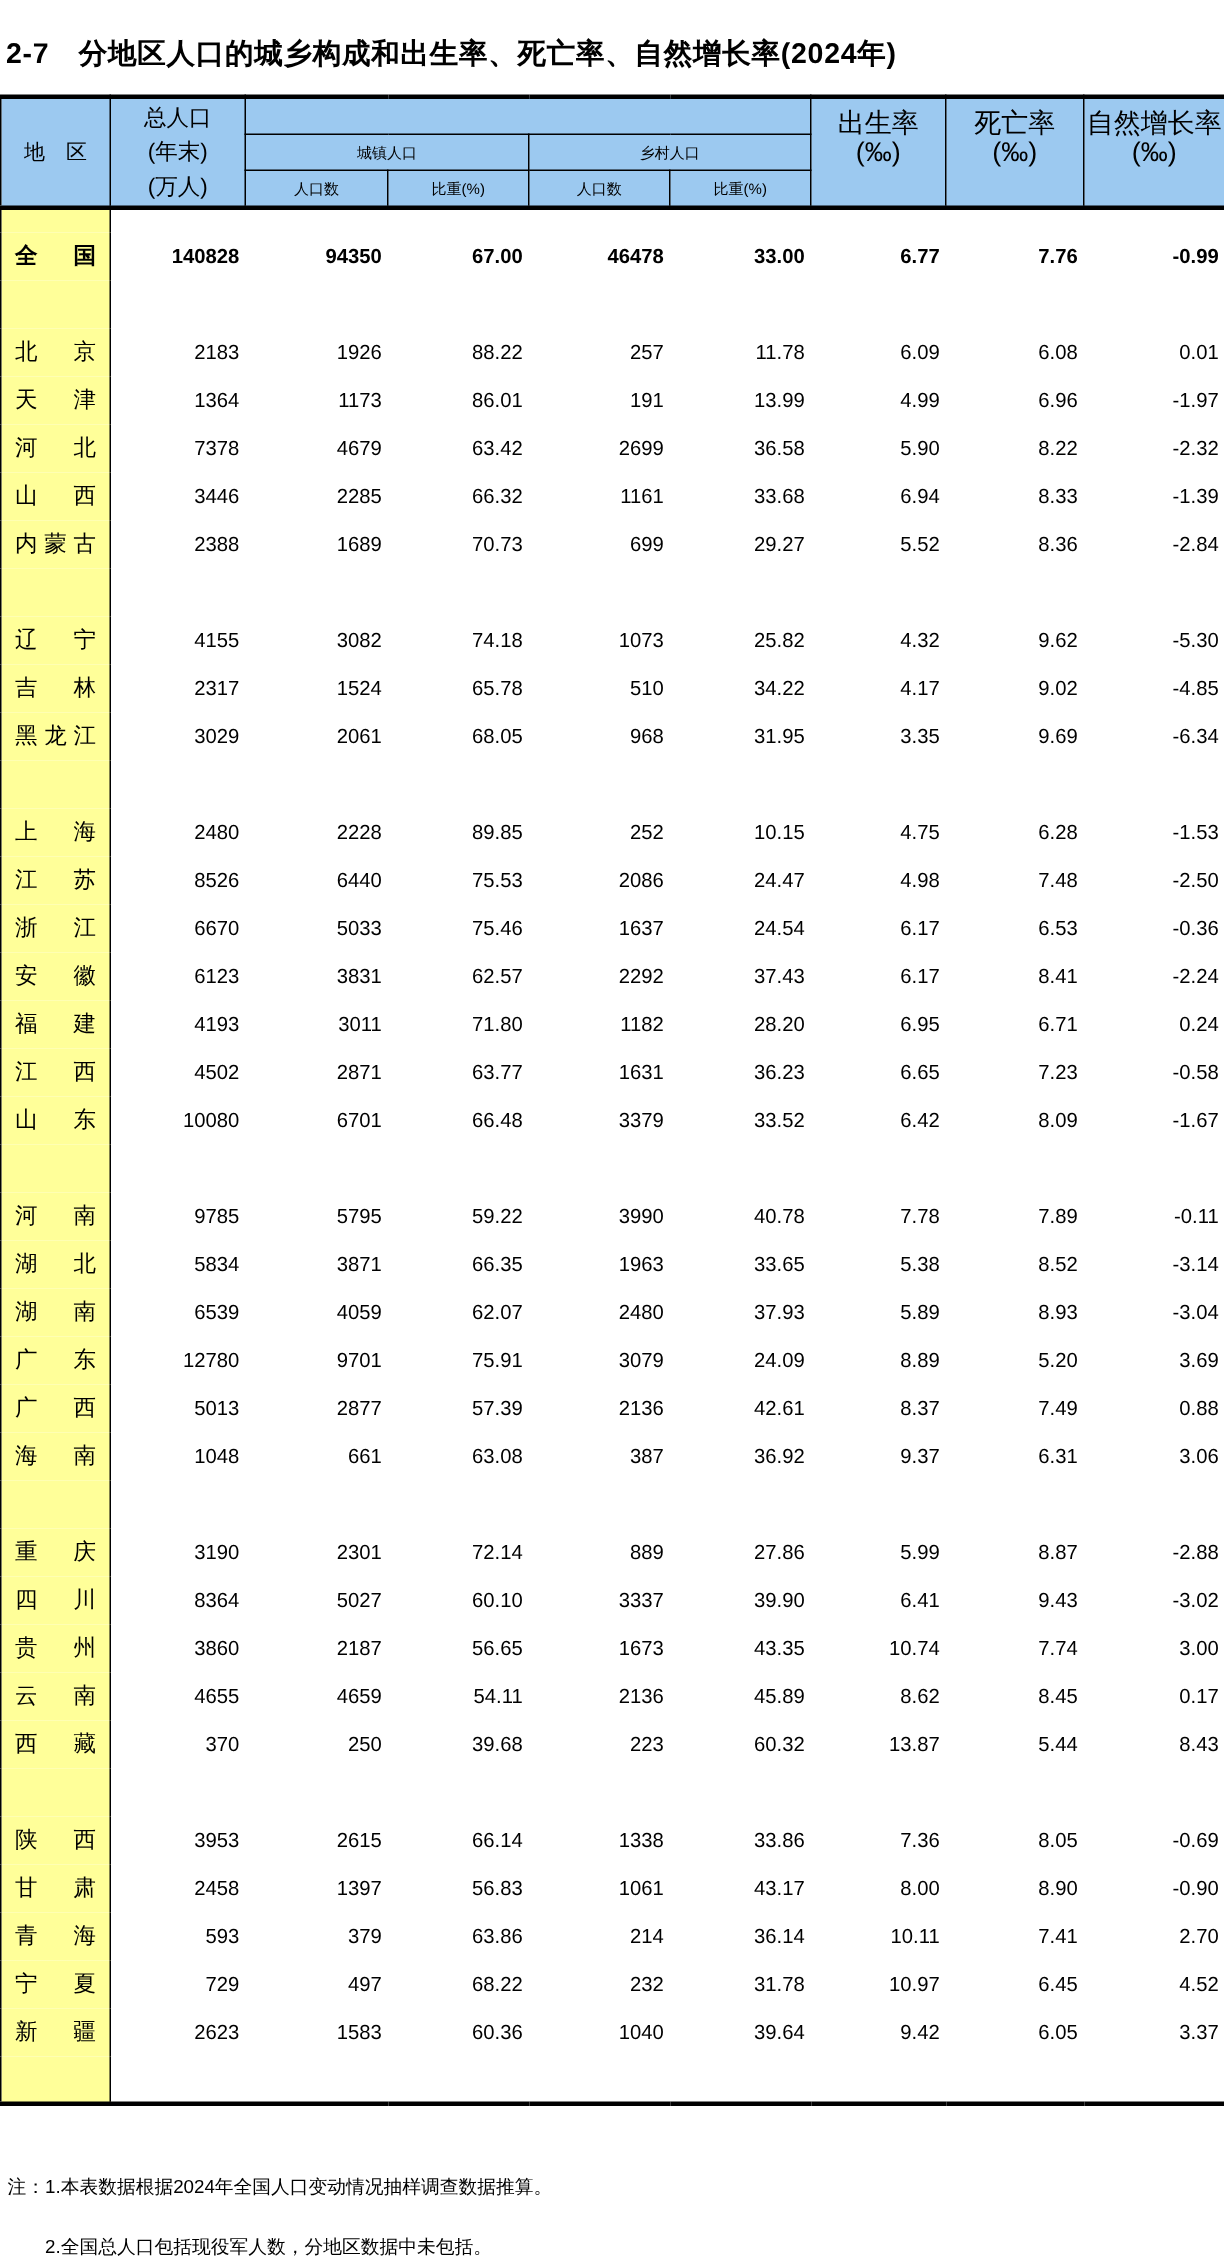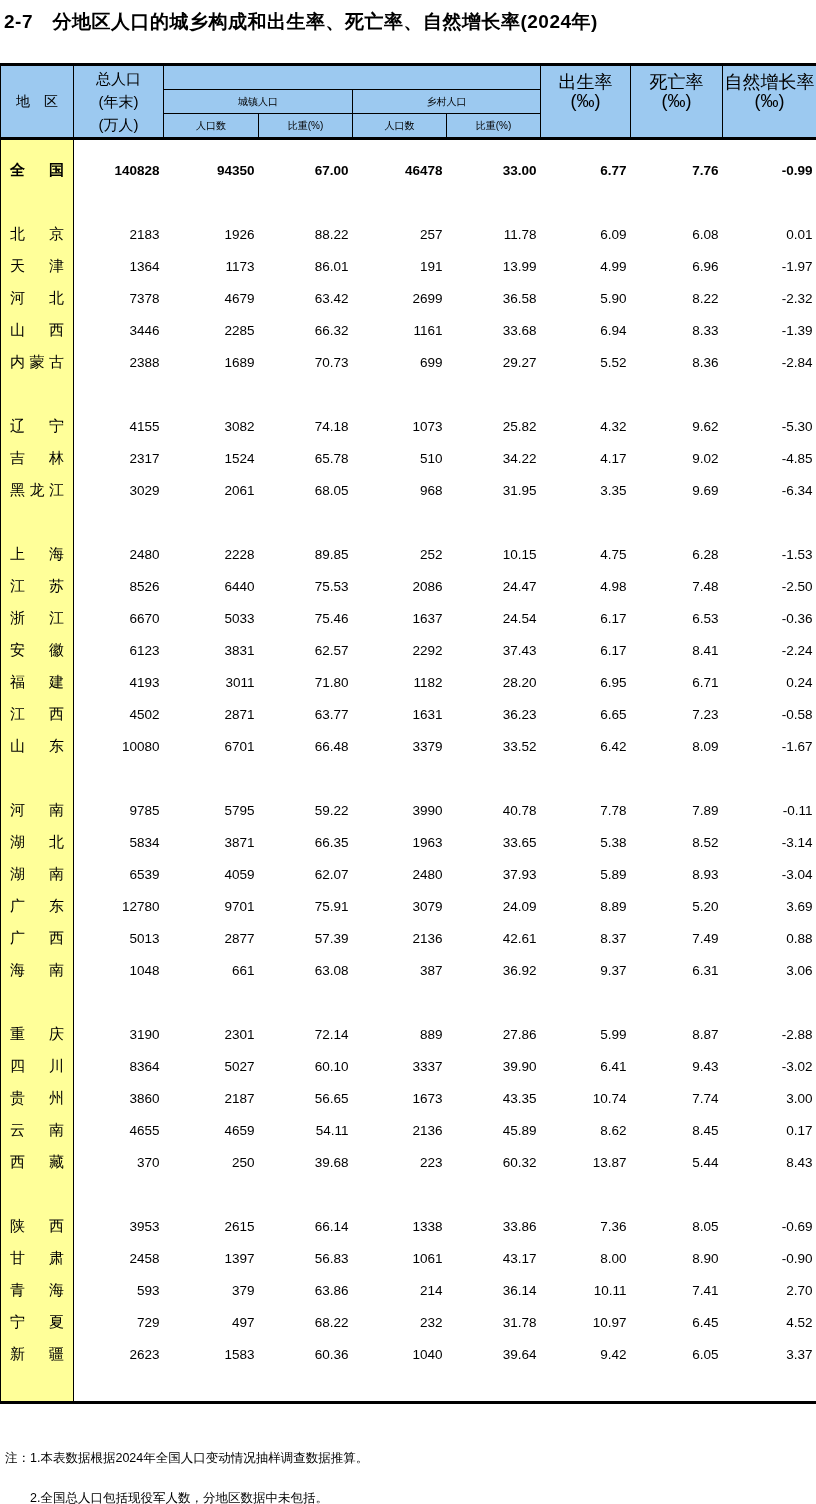--- a/index.html
+++ b/index.html
@@ -12,21 +12,21 @@
     position: relative;
     width: 816px;
     height: 1504px;
     background: #ffffff;
     color: #000;
     font-family: "Liberation Sans", sans-serif;
     overflow: hidden;
   }
   .title {
     position: absolute;
-    top: 9px;
+    top: 23px;
     left: 4px;
     font-size: 19px;
     font-weight: bold;
     letter-spacing: 0.5px;
     white-space: nowrap;
   }
   .stat-table {
     position: absolute;
     top: 63px;
     left: 0;

